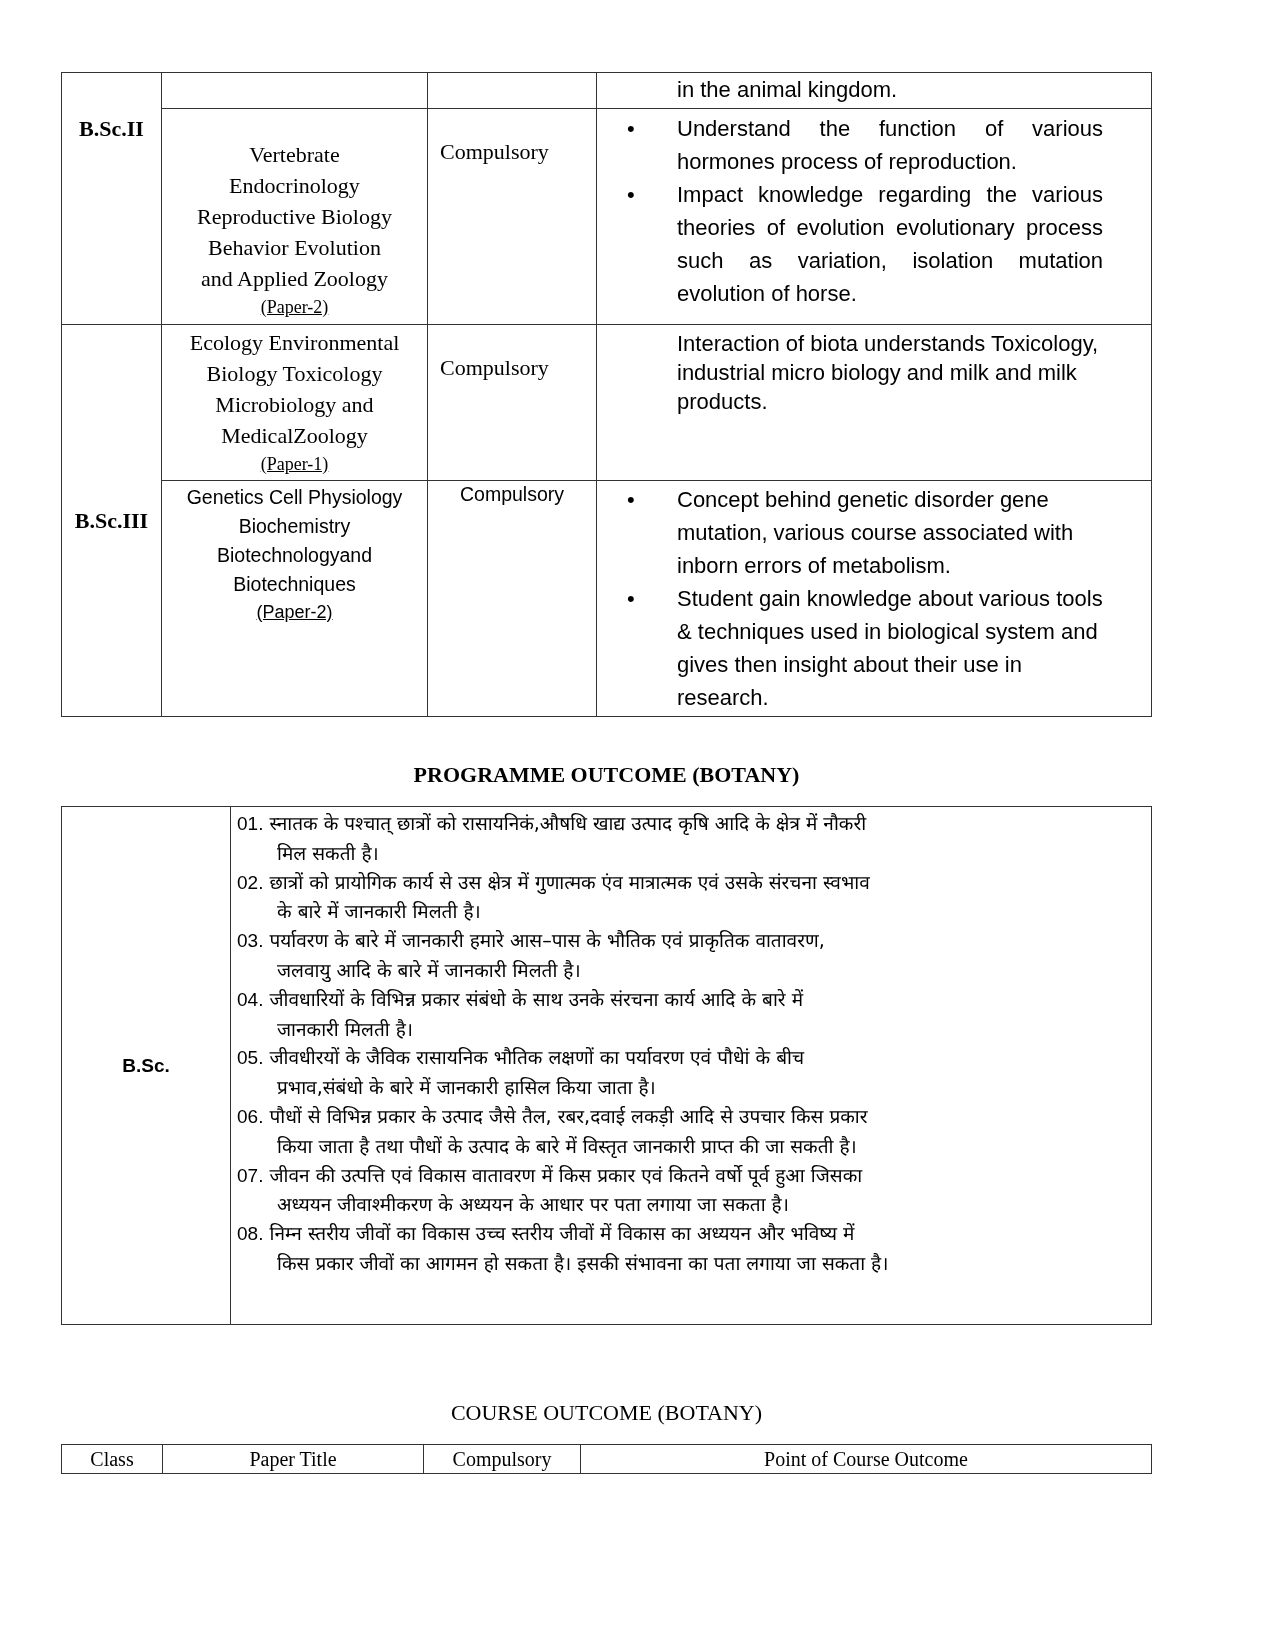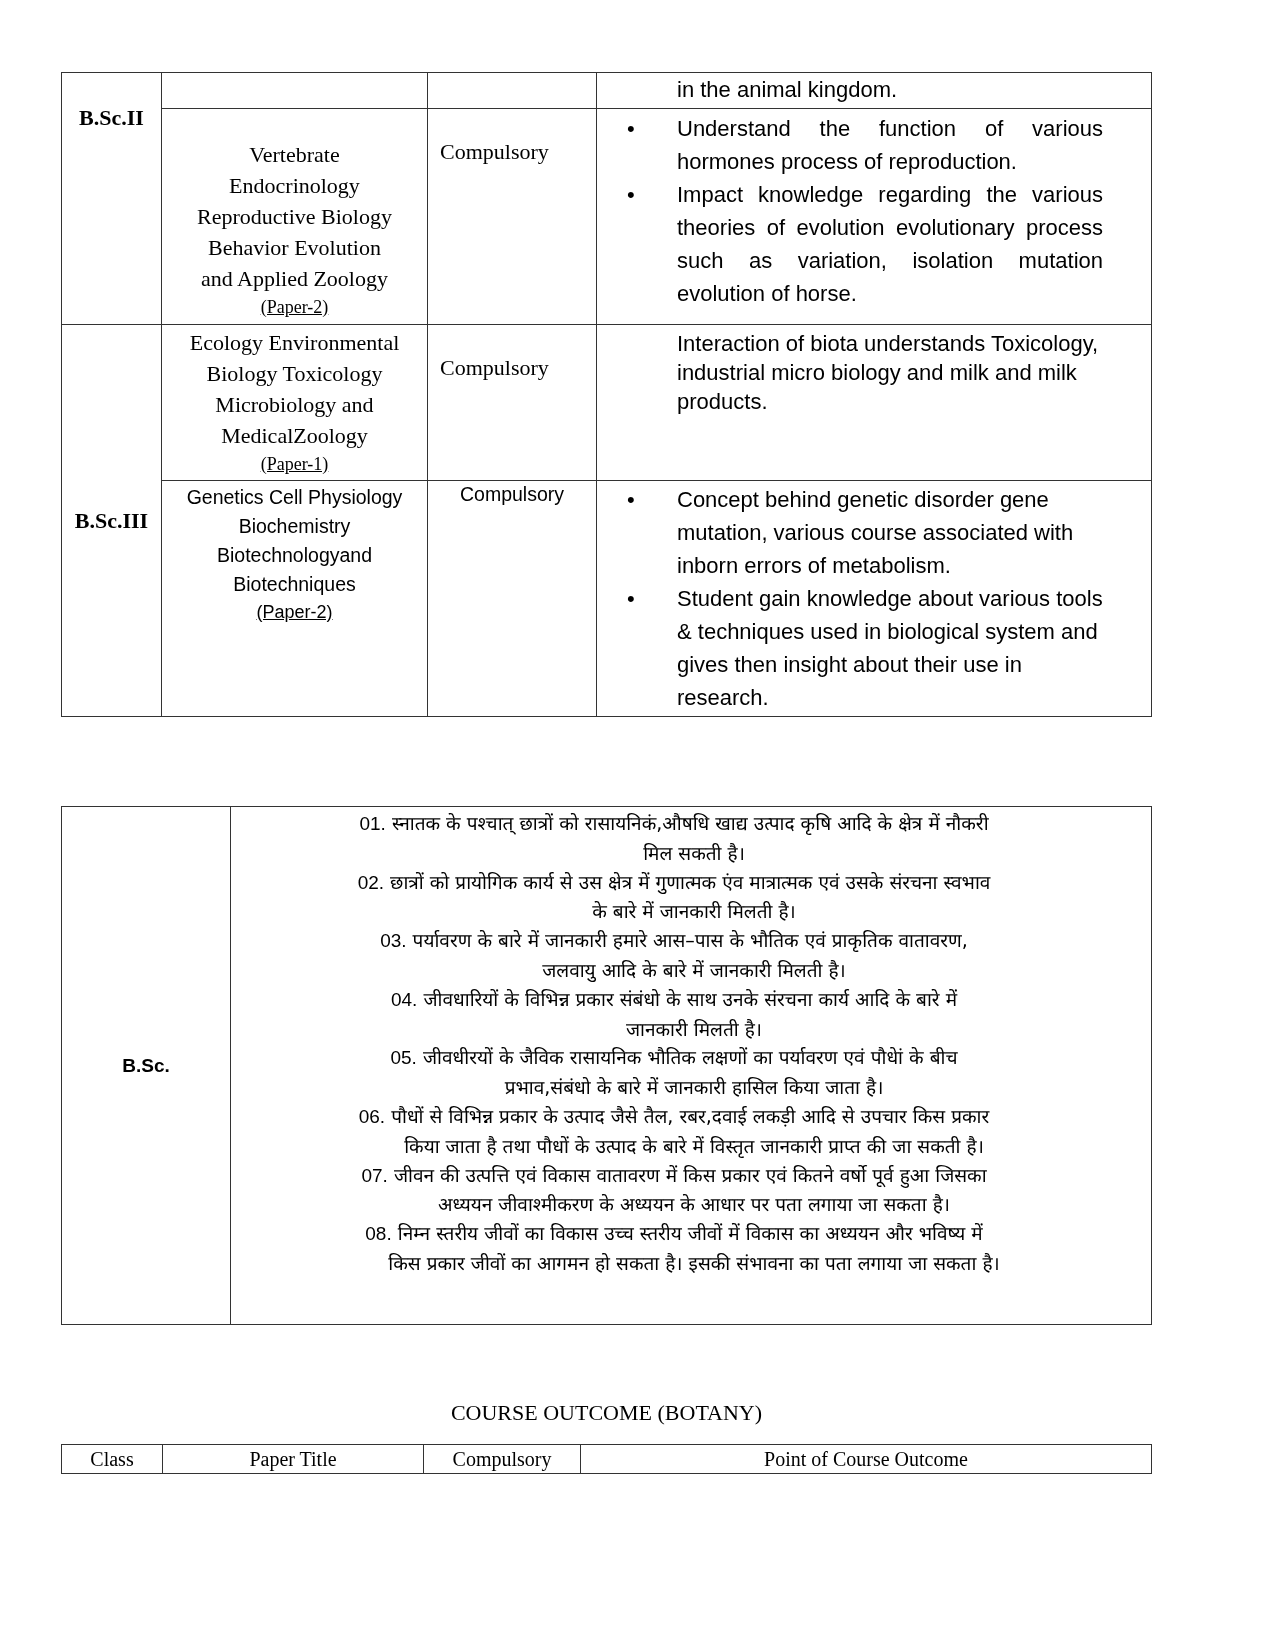--- a/index.html
+++ b/index.html
@@ -28,21 +28,21 @@
 
   .heading { position: absolute; left: 0; width: 1213px; text-align: center; font-size: 22px; }
   #h-prog { top: 762px; font-weight: bold; }
   #h-course { top: 1400px; font-weight: normal; }
 
   
   #prog { left: 61px; top: 806px; width: 1091px; }
   #prog th { font-family: "Liberation Sans", sans-serif; font-weight: bold; font-size: 18px; height: 26px; text-align: left; padding-left: 10px; }
   #prog th.points { padding-left: 168px; }
   #prog td.prog-name { width: 168px; font-family: "Liberation Sans", sans-serif; font-weight: bold; font-size: 19px; text-align: center; vertical-align: middle; }
-  #prog td.points-cell { padding: 2px 40px 30px 6px; font-size: 19px; line-height: 28.8px; text-align: center; }
+  #prog td.points-cell { padding: 2px 40px 30px 6px; font-size: 19px; line-height: 28.8px; }
   .pt { margin: 0; }
   .pt .num { font-family: "Liberation Sans", sans-serif; }
   .pt .cont { display: block; padding-left: 40px; }
 
   
   #course { left: 61px; top: 1444px; width: 1091px; border-radius: 15px; }
   #course td { font-size: 20px; text-align: center; height: 28px; vertical-align: middle; }
 </style>
 </head>
 <body>
@@ -51,21 +51,21 @@
 
   <table id="zoo">
     <colgroup>
       <col class="col-class">
         <col class="col-title">
         <col class="col-comp">
         <col>
     </colgroup>
     <tbody>
         <tr style="height:34px;">
-      <td class="class-cell" rowspan="2" style="padding-top:32px;">
+      <td class="class-cell" rowspan="2" style="padding-top:43px;">
         <span>B.Sc.II</span>
       </td>
       <td></td>
       <td></td>
       <td class="outcome-cell" style="padding-top:0;">
         <span>in the animal kingdom.</span>
       </td>
     </tr>
     <tr style="height:216px;">
       <td class="title-cell serif" style="padding-top:30px;">
@@ -118,20 +118,21 @@
       <td class="outcome-cell" style="text-align:left; padding-right:40px;">
         <ul>
           <li><span class="bullet">•</span><span>Concept behind genetic disorder gene mutation, various course associated with inborn errors of metabolism.</span></li>
           <li><span class="bullet">•</span><span>Student gain knowledge about various tools &amp; techniques used in biological system and gives then insight about their use in research.</span></li>
         </ul>
       </td>
     </tr>
   </tbody>
     </table>
 
+  <div class="heading serif" id="h-prog">PROGRAMME OUTCOME (BOTANY)</div>
 
   <table id="prog">
     <tbody>
     <tr style="height:518px;">
       <td class="prog-name">
         <span>B.Sc.</span>
       </td>
       <td class="points-cell hindi">
         <div class="pt"><span class="num">01.</span> <span>स्नातक के पश्चात् छात्रों को रासायनिकं,औषधि खाद्य उत्पाद कृषि आदि के क्षेत्र में नौकरी</span><span class="cont">मिल सकती है।</span></div>
         <div class="pt"><span class="num">02.</span> <span>छात्रों को प्रायोगिक कार्य से उस क्षेत्र में गुणात्मक एंव मात्रात्मक एवं उसके संरचना स्वभाव</span><span class="cont">के बारे में जानकारी मिलती है।</span></div>

